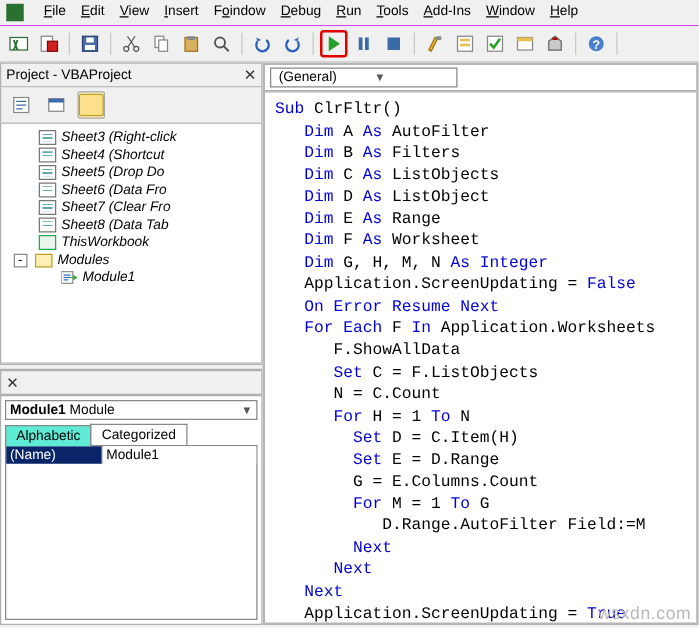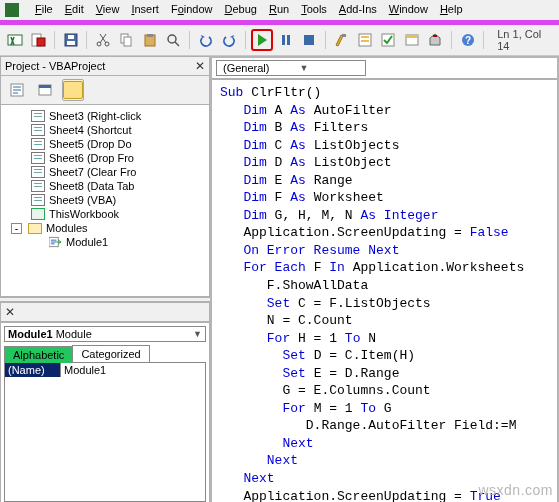--- a/index.html
+++ b/index.html
@@ -10,21 +10,21 @@
   width: 559px;
   height: 502px;
   overflow: hidden;
   color: #000;
 }
 .menubar {
   display: flex;
   background: #f0f0f0;
   padding: 3px 5px;
   gap: 12px;
-  border-bottom: 5px solid #d946ef;
+  border-bottom: 1px solid #d946ef;
 }
 .menubar .mi { cursor: default; }
 .menubar .mi u { text-decoration: underline; }
 .excel-icon { width:14px; height:14px; background:#2a7030; margin-right:4px; display:inline-block; }
 .toolbar {
   display: flex;
   align-items: center;
   padding: 3px 4px;
   background: #f0f0f0;
   border-bottom: 1px solid #c8c8c8;
@@ -67,20 +67,21 @@
 .panel-toolbar .tbtn { width:22px; height:22px; }
 .panel-toolbar .folder { border:1px solid #c0a020; background:#ffe08a; width:24px; height:18px; border-radius:2px;}
 .tree {
   background:#fff;
   border:1px solid #b0b0b0;
   flex:1;
   overflow:auto;
   padding:4px 2px 4px 30px;
   font-size:11px;
   white-space:nowrap;
+  font-style:italic;
 }
 .tree .row { display:flex; align-items:center; gap:4px; padding:1px 0; cursor:default;}
 .tree .ic-sheet { width:14px; height:12px; background:#fff; border:1px solid #777; position:relative;}
 .tree .ic-sheet::after{content:"";position:absolute;left:2px;top:2px;right:2px;bottom:2px;background:repeating-linear-gradient(to bottom,#6aa 0 1px,transparent 1px 3px);}
 .tree .ic-book { width:14px; height:12px; border:1px solid #2a5; background:#e8f5ea;}
 .tree .expander{ font-family:monospace; width:11px; height:11px; border:1px solid #888; background:#fff; text-align:center; line-height:9px; font-size:10px; margin-left:-20px; margin-right:2px;}
 .tree .folder-ic{ width:14px; height:11px; background:#fff0b8; border:1px solid #c0a030;}
 .tree .mod-ic{ width:13px; height:12px; display:inline-block;}
 .tree .mod-ic svg{width:13px;height:12px;display:block;}
 .tree .mod-row{ margin-left:18px;}
@@ -89,24 +90,24 @@
   background:#fff;
   border:1px solid #b0b0b0;
   flex:1;
   display:flex; flex-direction:column;
 }
 .obj-select{ margin:3px; border:1px solid #888; padding:1px 3px; display:flex; justify-content:space-between; align-items:center; font-size:11px; background:#fff;gap:36px;}
 .obj-select .dd{font-size:9px; color:#555;}
 .tabs{ display:flex; margin:0 3px;}
 .tab{ border:1px solid #888; border-bottom:none; padding:2px 8px; background:#fff; font-size:11px; cursor:pointer;}
 .tab + .tab{ margin-left:-1px;}
-.tab.active{ background:#22c55e; position:relative; top:1px;}
+.tab.active{ background:#5eead4; position:relative; top:1px;}
 .prop-grid{ border:1px solid #888; margin:0 3px 3px 3px; flex:1; font-size:11px;}
 .prop-row{ display:flex;}
-.prop-name{ width:56px; background:#0a246a; color:#fff; padding:1px 3px; border-right:1px solid #888;}
+.prop-name{ width:77px; background:#0a246a; color:#fff; padding:1px 3px; border-right:1px solid #888;}
 .prop-val{ flex:1; padding:1px 3px; background:#fff;}
 .right-col{
   flex:1;
   display:flex;
   flex-direction:column;
   border:2px solid #b5b5b5;
   background:#fff;
   margin:0;
 }
 .code-header{
@@ -268,21 +269,20 @@
       </svg>
     </div>
   <div class="tsep"></div>
   <div class="tbtn">
       <svg width="16" height="16">
         <circle cx="8" cy="8" r="6" fill="#4a80d0"></circle>
         <text x="8" y="12" text-anchor="middle" fill="#fff" font-size="10" font-family="Arial" font-weight="bold">?</text>
       </svg>
     </div>
   <div class="tsep"></div>
-  <span class="cursor-pos">Ln 1, Col 14</span>
 </div>
 
 <div class="main">
 
   <div class="left-col">
 
     <div class="panel-title">
       <span>Project - VBAProject</span>
       <span class="x">✕</span>
     </div>
@@ -313,33 +313,29 @@
         <div class="row">
           <span class="ic-sheet"></span>
           <span>Sheet4 (Shortcut</span>
         </div>
         <div class="row">
           <span class="ic-sheet"></span>
           <span>Sheet5 (Drop Do</span>
         </div>
         <div class="row">
           <span class="ic-sheet"></span>
-          <span>Sheet6 (Drop Fro</span>
+          <span>Sheet6 (Data Fro</span>
         </div>
         <div class="row">
           <span class="ic-sheet"></span>
           <span>Sheet7 (Clear Fro</span>
         </div>
         <div class="row">
           <span class="ic-sheet"></span>
           <span>Sheet8 (Data Tab</span>
-        </div>
-        <div class="row">
-          <span class="ic-sheet"></span>
-          <span>Sheet9 (VBA)</span>
         </div>
         <div class="row">
           <span class="ic-book"></span>
           <span>ThisWorkbook</span>
         </div>
         <div class="row">
           <span class="expander">-</span>
           <span class="folder-ic"></span>
           <span>Modules</span>
         </div>

